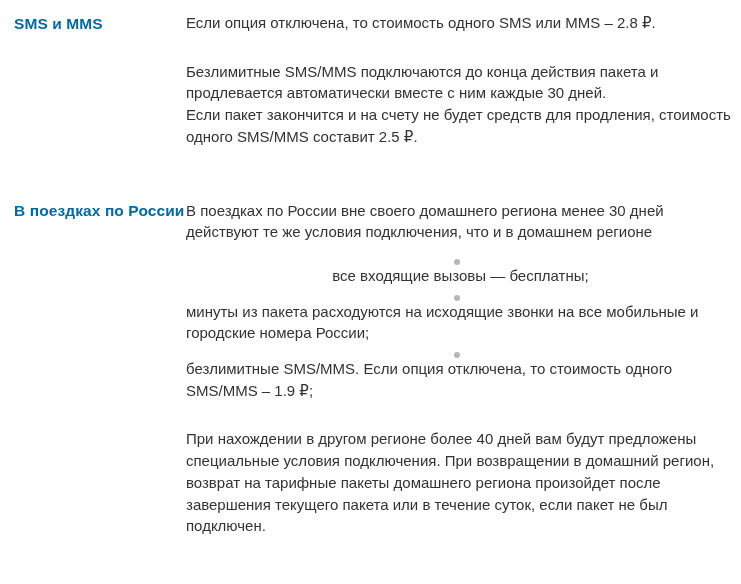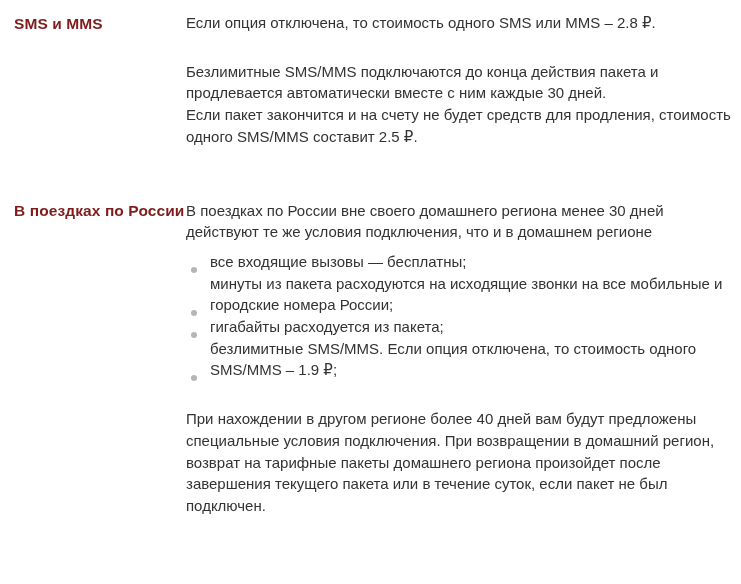--- a/index.html
+++ b/index.html
@@ -25,40 +25,41 @@
     align-items: start;
   }
 
   .section + .section {
     margin-top: 52px;
   }
 
   .section-label {
     font-weight: 700;
     font-size: 15.5px;
-    color: #7f1d1d;
+    color: #0369a1;
     letter-spacing: 0.1px;
     padding-top: 0.5px;
   }
 
   .para { margin: 0; }
 
   
   .gap-para { margin-top: 27px; }
 
   .line { display: block; }
 
   .bullet-list {
     margin-top: 8px;
     list-style: none;
   }
 
   .list-item {
     display: flex;
-    align-items: flex-end;
+    align-items: center;
+    flex-direction: column;
   }
 
   .bullet-dot {
     flex: none;
     width: 6px;
     height: 6px;
     border-radius: 50%;
     background: #b5b5b5;
     margin: 8px 13px 0 5px;
   }
@@ -97,24 +98,20 @@
         <li class="list-item">
           <span class="bullet-dot"></span>
           <span class="list-item-text">все входящие вызовы — бесплатны;</span>
         </li>
         <li class="list-item">
           <span class="bullet-dot"></span>
           <span class="list-item-text">минуты из пакета расходуются на исходящие звонки на все мобильные и городские номера России;</span>
         </li>
         <li class="list-item">
           <span class="bullet-dot"></span>
-          <span class="list-item-text">гигабайты расходуется из пакета;</span>
-        </li>
-        <li class="list-item">
-          <span class="bullet-dot"></span>
           <span class="list-item-text">безлимитные SMS/MMS. Если опция отключена, то стоимость одного SMS/MMS – 1.9 ₽;</span>
         </li>
       </ul>
 
       <p class="para gap-para">
         <span class="line">При нахождении в другом регионе более 40 дней вам будут предложены специальные условия подключения. При возвращении в домашний регион, возврат на тарифные пакеты домашнего региона произойдет после завершения текущего пакета или в течение суток, если пакет не был подключен.</span>
       </p>
     </div>
   </section>
 

